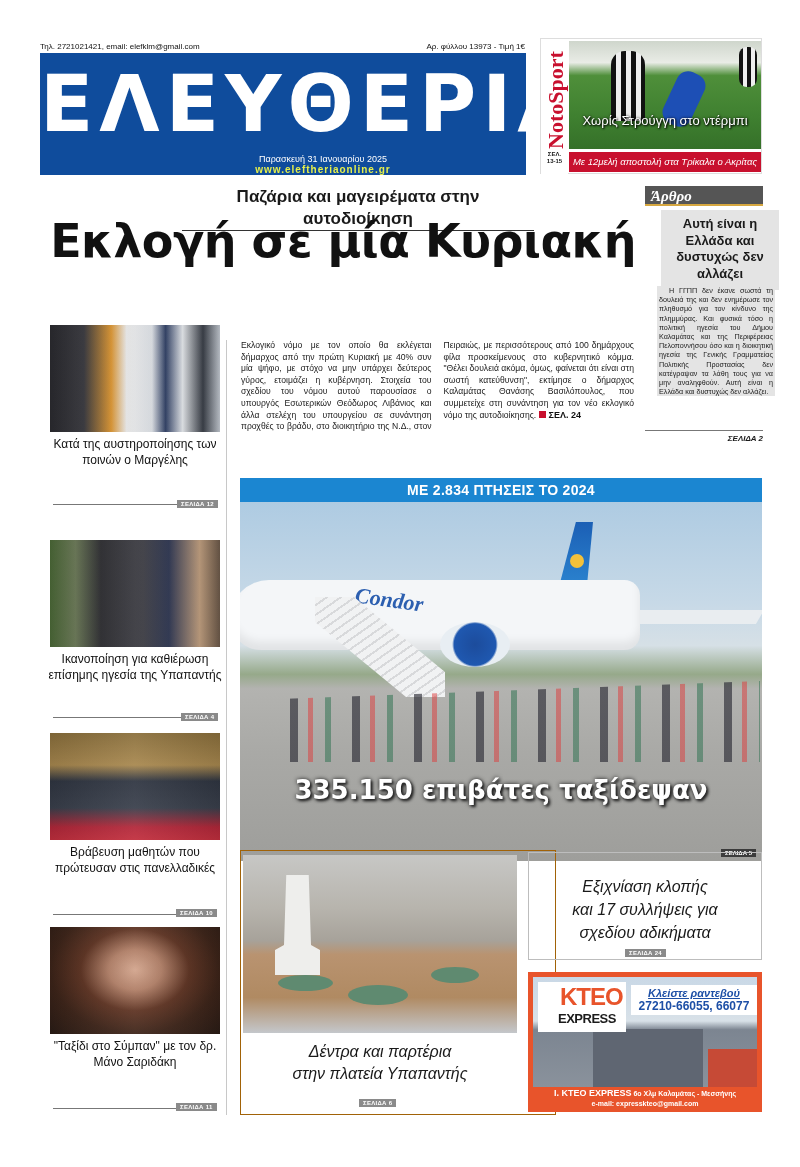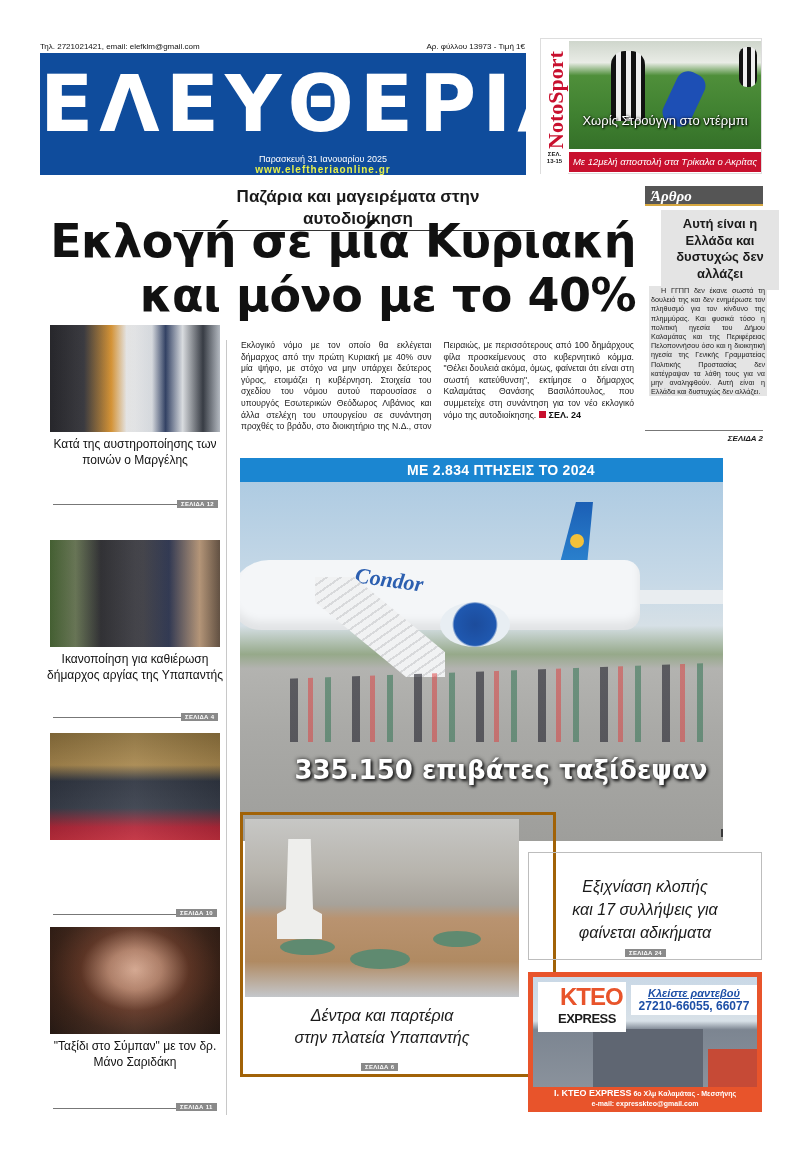--- a/index.html
+++ b/index.html
@@ -32,57 +32,57 @@
   .kicker { left: 182px; top: 186px; width: 352px; text-align: center; font-size: 17px; font-weight: bold; border-bottom: 1.5px solid #333; line-height: 22px; }
   .headline { left: 36px; top: 214px; width: 600px; text-align: right; font-family: "DejaVu Sans", sans-serif; font-weight: bold; font-size: 46px; line-height: 54px; letter-spacing: -0.5px; color:#111; }
   .lead-body { left: 241px; top: 340px; width: 393px; font-size: 8.6px; line-height: 11.6px; column-count: 2; column-gap: 12px; text-align: justify; }
   .see-page { color:#111; font-weight:bold; font-size:9px; }
   .see-page .sq { display:inline-block; width:7px; height:7px; background:#c8102e; margin-right:3px; }
 
   
   .arthro { left: 645px; top: 186px; width: 118px; height: 264px; }
   .arthro-tab { position:absolute; left:0; top:0; width:118px; height:20px; background:#555; color:#fff; font-family:"Liberation Serif", serif; font-style:italic; font-weight:bold; font-size:15px; padding-left:6px; line-height:20px; border-bottom:2px solid #d6a740; }
   .arthro-title { position:absolute; left:16px; top:24px; width:118px; text-align:center; font-weight:bold; font-size:13px; line-height:16.5px; background:#e4e4e4; padding:6px 4px 8px; }
-  .arthro-body { position:absolute; left:4px; top:100px; width:118px; font-size:7.2px; line-height:9.2px; text-align:justify; text-indent:10px; padding:0 2px; background:#e4e4e4; }
+  .arthro-body { position:absolute; left:12px; top:100px; width:118px; font-size:7.2px; line-height:9.2px; text-align:justify; text-indent:10px; padding:0 2px; background:#e4e4e4; }
   .arthro-foot { position:absolute; left:0; top:244px; width:118px; border-top:1.5px solid #777; text-align:right; font-weight:bold; font-style:italic; font-size:8px; padding-top:3px; }
 
   
   .teaser { position:absolute; left:45px; width:180px; }
   .teaser-photo { position:absolute; left:5px; top:5px; width:170px; height:107px; overflow:hidden; }
   .teaser-text { position:absolute; left:0; top:116px; width:180px; text-align:center; font-size:12px; line-height:16px; color:#111; }
   .teaser-rule { position:absolute; left:8px; width:130px; height:1px; background:#777; }
   .page-tag { position:absolute; background:#8a8a8a; color:#fff; font-size:6px; font-weight:bold; padding:1px 4px; letter-spacing:0.3px; }
 
   .ph-priests { background: linear-gradient(90deg,#2b2b30 0%, #3a3a40 20%, #d8922e 36%, #e4e4e4 45%, #d7dbe0 60%, #2d3d62 68%, #e5e8ec 78%, #3a3f48 90%, #c8ced6 100%); }
   .ph-bishop { background: linear-gradient(90deg,#4c6a38 0%, #6d7b59 15%, #2c2c30 30%, #3b3b42 55%, #2d3550 70%, #c2a080 88%, #6d5a4a 100%); }
   .ph-award { background: linear-gradient(180deg,#8a6f3c 0%, #a8884f 30%, #303642 45%, #3a404c 70%, #b3283a 88%, #c22f3e 100%); }
   .ph-man { background: radial-gradient(ellipse at 50% 40%, #d2a48c 0%, #b07e66 22%, #5e3322 45%, #3d2419 70%, #2a1c16 100%); }
 
   .ph-shade { position:absolute; inset:0; background: linear-gradient(90deg, rgba(0,0,0,0.1), rgba(255,255,255,0.06), rgba(0,0,0,0.1)); }
 
   
-  .airport { left: 240px; top: 458px; width: 483px; height: 383px; overflow:hidden; }
+  .airport { left: 240px; top: 478px; width: 522px; height: 383px; overflow:hidden; }
   .airport-bar { position:absolute; left:0; top:0; width:522px; height:24px; background:#1b86d1; color:#fff; font-weight:bold; font-size:14px; text-align:center; line-height:24px; letter-spacing:0.3px; }
   .airport-photo { position:absolute; left:0; top:24px; width:522px; height:359px;
     background: linear-gradient(180deg,#aecbe2 0%, #c7d9e7 28%, #d6e0e6 40%, #96a98a 48%, #b3b3b0 52%, #a9a9a6 70%, #9e9e9b 100%); }
   .plane-body { position:absolute; left:-10px; top:78px; width:410px; height:70px; background:#f4f6f8; border-radius: 50px 20px 20px 40px; box-shadow: inset 0 -8px 10px rgba(0,0,0,0.08); }
   .plane-tail { position:absolute; left:315px; top:20px; width:38px; height:80px; background: linear-gradient(180deg,#1b5fb5,#2f8cd5); clip-path: polygon(55% 0,100% 0,80% 100%,0 100%); }
   .plane-heart { position:absolute; left:330px; top:52px; width:14px; height:14px; background:#f3c13a; border-radius:50%; }
   .plane-engine { position:absolute; left:200px; top:120px; width:70px; height:45px; background: radial-gradient(circle at 50% 50%, #1c4c9c 0%, #1f58b0 50%, #e8eef3 55%); border-radius:50%; }
   .plane-wing { position:absolute; left:260px; top:108px; width:260px; height:14px; background:#e9edf0; transform: skewX(-30deg); }
   .plane-stairs { position:absolute; left:75px; top:95px; width:130px; height:100px; background: repeating-linear-gradient(145deg,#f1f2f3 0 6px,#d8d9db 6px 8px); clip-path: polygon(0 0, 30% 0, 100% 75%, 100% 100%, 70% 100%, 0 25%); }
   .plane-brand { position:absolute; left:115px; top:85px; color:#2c5fb0; font-family:"Liberation Serif", serif; font-size:22px; font-weight:bold; font-style:italic; transform: rotate(8deg); }
   .crowd { position:absolute; left:40px; top:170px; width:480px; height:90px;
     background: repeating-linear-gradient(90deg, transparent 0 10px, rgba(40,40,50,0.75) 10px 18px, transparent 18px 28px, rgba(220,60,60,0.6) 28px 33px, transparent 33px 45px, rgba(60,120,90,0.7) 45px 51px, transparent 51px 62px);
     clip-path: polygon(0 30%, 100% 10%, 100% 100%, 0 100%); opacity:0.85; }
   .airport-headline { position:absolute; left:0; top:270px; width:522px; text-align:center; color:#fff; font-family:"DejaVu Sans", sans-serif; font-weight:bold; font-size:26px; line-height:36px; text-shadow: 0 0 4px #222, 2px 2px 3px #222; }
   .airport-tag { position:absolute; right:6px; bottom:4px; background:#3b3b3b; color:#fff; font-size:6px; font-weight:bold; padding:1px 4px; }
 
   
-  .garden { left: 240px; top: 812px; width: 316px; height: 265px; border:3px solid #a16207; }
+  .garden { left: 240px; top: 850px; width: 316px; height: 265px; border:1px solid #a16207; }
   .garden-photo { position:absolute; left:2px; top:4px; width:274px; height:178px; overflow:hidden;
     background: linear-gradient(180deg,#c7c7c5 0%, #b7b4ad 30%, #a7a29a 48%, #b99370 56%, #b08a62 80%, #c4c7cb 100%); }
   .monument { position:absolute; left:32px; top:20px; width:45px; height:100px; background:#eeeeec; clip-path: polygon(25% 0,75% 0,80% 70%,100% 75%,100% 100%,0 100%,0 75%,20% 70%); }
   .plant { position:absolute; width:50px; height:16px; background:#5f8a70; border-radius:50%; }
   .garden-text { position:absolute; left:0; top:190px; width:278px; text-align:center; font-style:italic; font-size:16px; line-height:22px; }
 
   
   .theft { left: 528px; top: 852px; width: 234px; height: 108px; border:1px solid #bdbdbd; }
   .theft-text { position:absolute; left:0; top:14px; width:232px; text-align:center; font-style:italic; font-size:16px; line-height:23px;margin-top:8px; }
 
@@ -126,21 +126,20 @@
     <div class="player2"></div>
     <div class="player3"></div>
   </div>
   <div class="sport-headline">Χωρίς Στρούγγη στο ντέρμπι</div>
   <div class="sport-bar">Με 12μελή αποστολή στα Τρίκαλα ο Ακρίτας</div>
 </div>
 
 <div class="abs kicker">Παζάρια και μαγειρέματα στην αυτοδιοίκηση</div>
 <div class="abs headline">
   <div>Εκλογή σε μία Κυριακή</div>
-  <div>και μόνο με το 40%</div>
 </div>
 <div class="abs lead-body">
   <span>Εκλογικό νόμο με τον οποίο θα εκλέγεται δήμαρχος από την πρώτη Κυριακή με 40% συν μία ψήφο, με στόχο να μην υπάρχει δεύτερος γύρος, ετοιμάζει η κυβέρνηση. Στοιχεία του σχεδίου του νόμου αυτού παρουσίασε ο υπουργός Εσωτερικών Θεόδωρος Λιβάνιος και άλλα στελέχη του υπουργείου σε συνάντηση προχθές το βράδυ, στο διοικητήριο της Ν.Δ., στον Πειραιώς, με περισσότερους από 100 δημάρχους φίλα προσκείμενους στο κυβερνητικό κόμμα. "Θέλει δουλειά ακόμα, όμως, φαίνεται ότι είναι στη σωστή κατεύθυνση", εκτίμησε ο δήμαρχος Καλαμάτας Θανάσης Βασιλόπουλος, που συμμετείχε στη συνάντηση για τον νέο εκλογικό νόμο της αυτοδιοίκησης.</span>
   <span class="see-page"> <span class="sq"></span><span>ΣΕΛ. 24</span></span>
 </div>
 
 <div class="abs arthro">
   <div class="arthro-tab">Άρθρο</div>
   <div class="arthro-title">Αυτή είναι η Ελλάδα και δυστυχώς δεν αλλάζει</div>
   <div class="arthro-body">Η ΓΓΠΠ δεν έκανε σωστά τη δουλειά της και δεν ενημέρωσε τον πληθυσμό για τον κίνδυνο της πλημμύρας. Και φυσικά τόσο η πολιτική ηγεσία του Δήμου Καλαμάτας και της Περιφέρειας Πελοποννήσου όσο και η διοικητική ηγεσία της Γενικής Γραμματείας Πολιτικής Προστασίας δεν κατέγραψαν τα λάθη τους για να μην αναληφθούν. Αυτή είναι η Ελλάδα και δυστυχώς δεν αλλάζει.</div>
@@ -155,29 +154,30 @@
     </div>
   <div class="teaser-text">Κατά της αυστηροποίησης των ποινών ο Μαργέλης</div>
   <div class="teaser-rule" style="top:184px;"></div>
   <div class="page-tag" style="left:132px; top:180px;">ΣΕΛΙΔΑ 12</div>
 </div>
 
 <div class="teaser" style="top:535px; height:190px;">
   <div class="teaser-photo ph-bishop">
       <div class="ph-shade"></div>
     </div>
-  <div class="teaser-text">Ικανοποίηση για καθιέρωση δήμαρχος αργίας της Υπαπαντής</div>
+  <div class="teaser-text">Ικανοποίηση για καθιέρωση επίσημης ηγεσία της Υπαπαντής</div>
   <div class="teaser-rule" style="top:182px;"></div>
   <div class="page-tag" style="left:136px; top:178px;">ΣΕΛΙΔΑ 4</div>
 </div>
 
 <div class="teaser" style="top:728px; height:190px;">
   <div class="teaser-photo ph-award">
       <div class="ph-shade"></div>
     </div>
+  <div class="teaser-text">Βράβευση μαθητών που πρώτευσαν στις πανελλαδικές</div>
   <div class="teaser-rule" style="top:186px;"></div>
   <div class="page-tag" style="left:131px; top:181px;">ΣΕΛΙΔΑ 10</div>
 </div>
 
 <div class="teaser" style="top:922px; height:195px;">
   <div class="teaser-photo ph-man">
       <div class="ph-shade"></div>
     </div>
   <div class="teaser-text">"Ταξίδι στο Σύμπαν" με τον δρ. Μάνο Σαριδάκη</div>
   <div class="teaser-rule" style="top:186px;"></div>
@@ -213,21 +213,21 @@
     <div>Δέντρα και παρτέρια</div>
     <div>στην πλατεία Υπαπαντής</div>
   </div>
   <div class="page-tag" style="left:118px; top:248px;">ΣΕΛΙΔΑ 6</div>
 </div>
 
 <div class="abs theft">
   <div class="theft-text">
     <div>Εξιχνίαση κλοπής</div>
     <div>και 17 συλλήψεις για</div>
-    <div>φαίνεται αδικήματα</div>
+    <div>σχεδίου αδικήματα</div>
   </div>
   <div class="page-tag" style="left:96px; top:96px;">ΣΕΛΙΔΑ 24</div>
 </div>
 
 <div class="abs kteo">
   <div class="kteo-photo">
     <div class="kteo-build"></div>
     <div class="kteo-build2"></div>
     <div class="kteo-logo">
       <div class="kteo-logo-1">ΚΤΕΟ</div>

